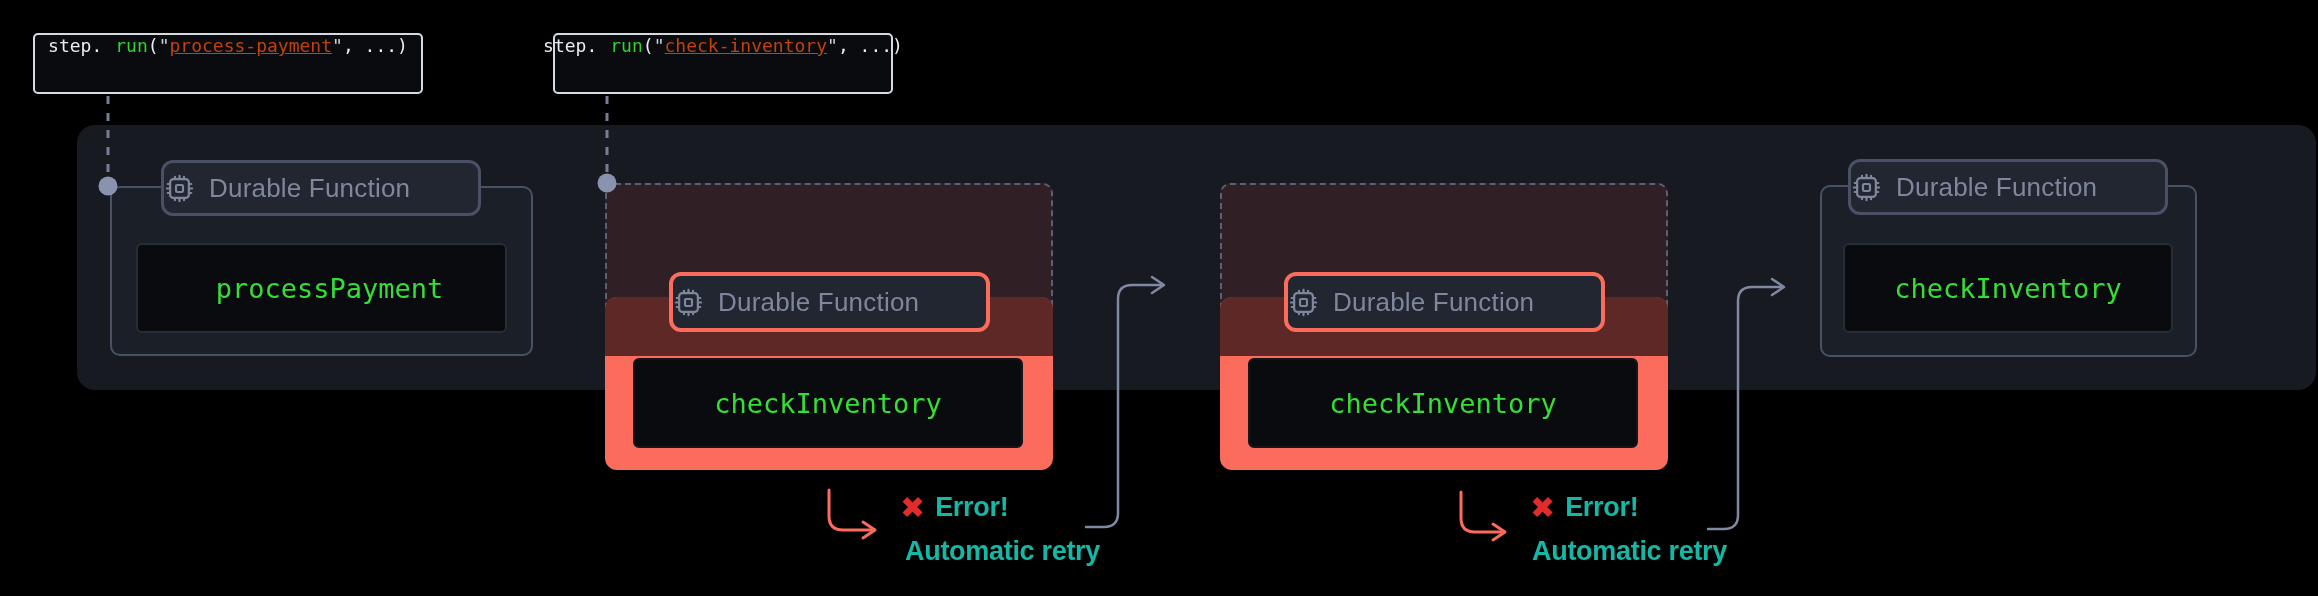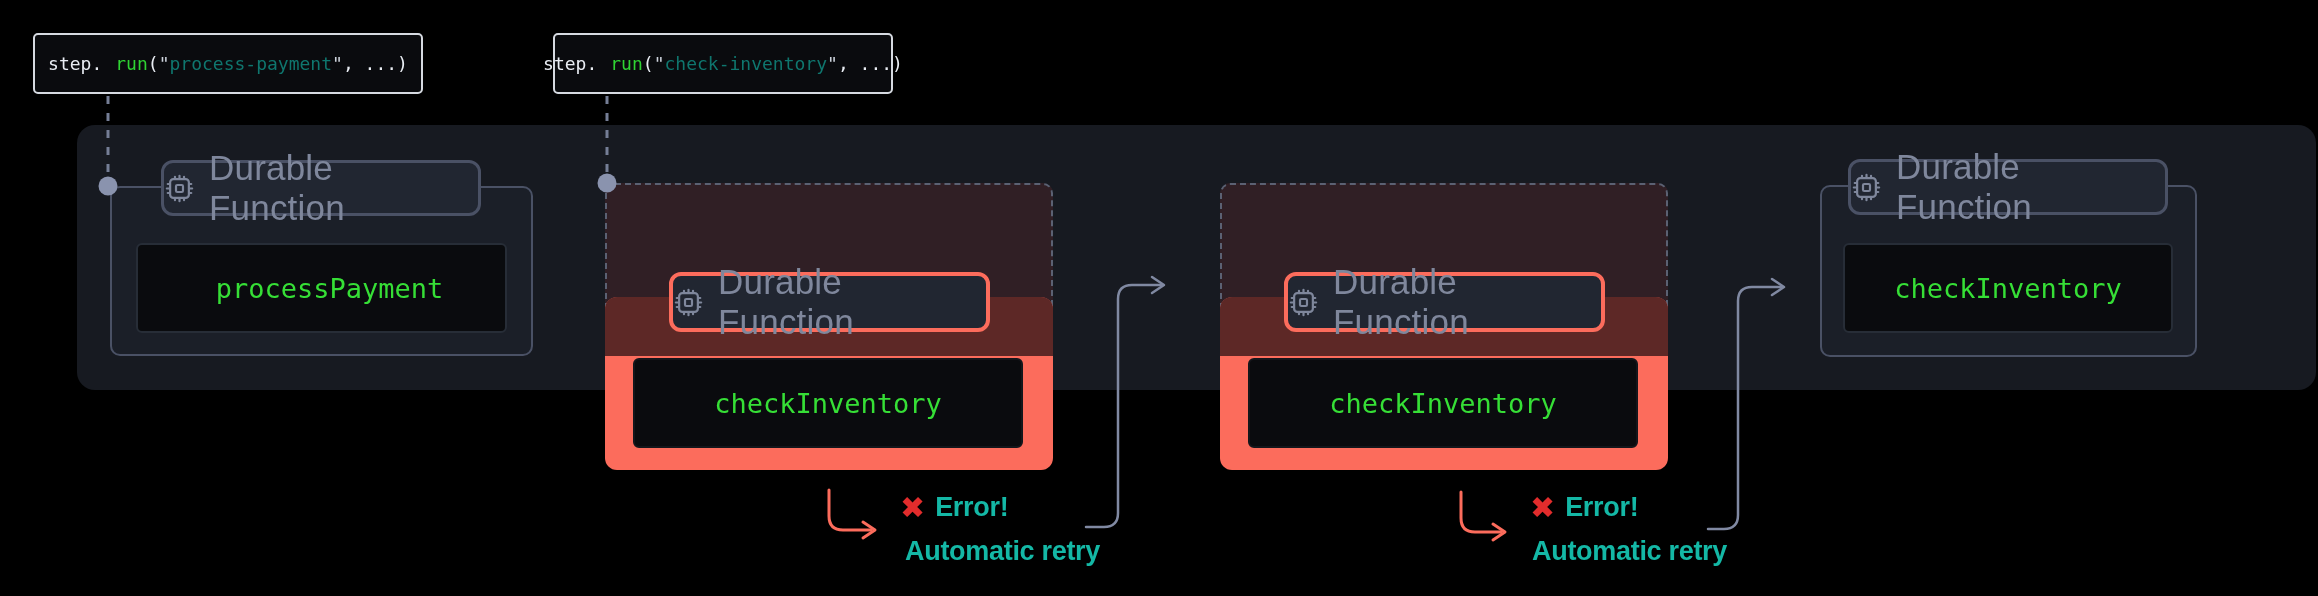--- a/index.html
+++ b/index.html
@@ -10,28 +10,28 @@
   }
   .abs { position:absolute; }
 
   
   .band { left:77px; top:125px; width:2239px; height:265px;
     background:#171a21; border-radius:18px; z-index:1; }
 
   
   .tooltip { top:33px; height:61px; background:#0a0b0e;
     border:2px solid #d6dae1; border-radius:5px; z-index:8;
-    display:flex; align-items:center; justify-content:center;
+    display:flex; align-items:flex-start; justify-content:center;
     font-family:"DejaVu Sans Mono", monospace; font-size:18px; white-space:pre; }
   .tooltip-1 { left:33px; width:390px; }
   .tooltip-2 { left:553px; width:340px; }
   .c-plain { color:#e9edf3; }
   .c-fn    { color:#2fd433;margin-left:13px; }
   .c-quote { color:#cdd3dc; }
-  .c-str   { color:#0f766e; }
+  .c-str   { color:#c2410c;text-decoration:underline; }
 
   
   .fn-node { background:#1b1f28; border:2.5px solid #4a5165; border-radius:10px; z-index:2; }
   .node-1 { left:110px; top:186px; width:423px; height:170px; }
   .node-4 { left:1820px; top:185px; width:377px; height:172px; }
 
   
   .ghost { top:183px; width:448px; height:173px; border:2px dashed #5b6173;
     border-radius:10px; background:rgba(95,42,46,0.35); z-index:2; }
   .ghost-2 { left:605px; }
@@ -41,21 +41,21 @@
   .fail-box { top:297px; width:448px; height:173px; background:#fc6c5c;
     border-radius:12px; z-index:3; }
   .fail-2 { left:605px; }
   .fail-3 { left:1220px; }
   .fail-tint { position:absolute; left:0; right:0; top:0; height:59px;
     background:rgba(25,12,16,0.70); border-radius:12px 12px 0 0; z-index:4; }
 
   
   .badge { height:56px; width:320px; background:#212631; border:3px solid #4a5165;
     border-radius:12px; z-index:5; display:flex; align-items:center;
-    justify-content:flex-end; gap:14px; color:#7f879c; font-size:35px;
+    justify-content:flex-start; gap:14px; color:#7f879c; font-size:26px;
     letter-spacing:0.2px; }
   .badge.red { border:4px solid #fc6c5c; height:60px; width:321px; }
   .badge-1 { left:161px; top:160px; }
   .badge-2 { left:669px; top:272px; }
   .badge-3 { left:1284px; top:272px; }
   .badge-4 { left:1848px; top:159px; }
   .chip { flex:0 0 auto; display:block; }
 
   
   .code-box { height:90px; background:#0a0b0e; border:2px solid #272d37;

